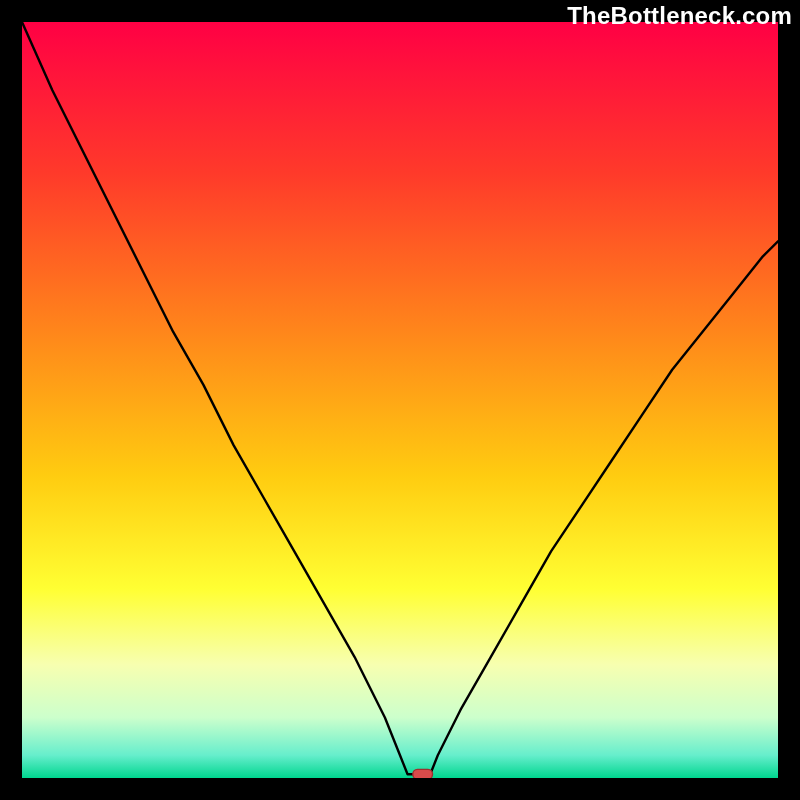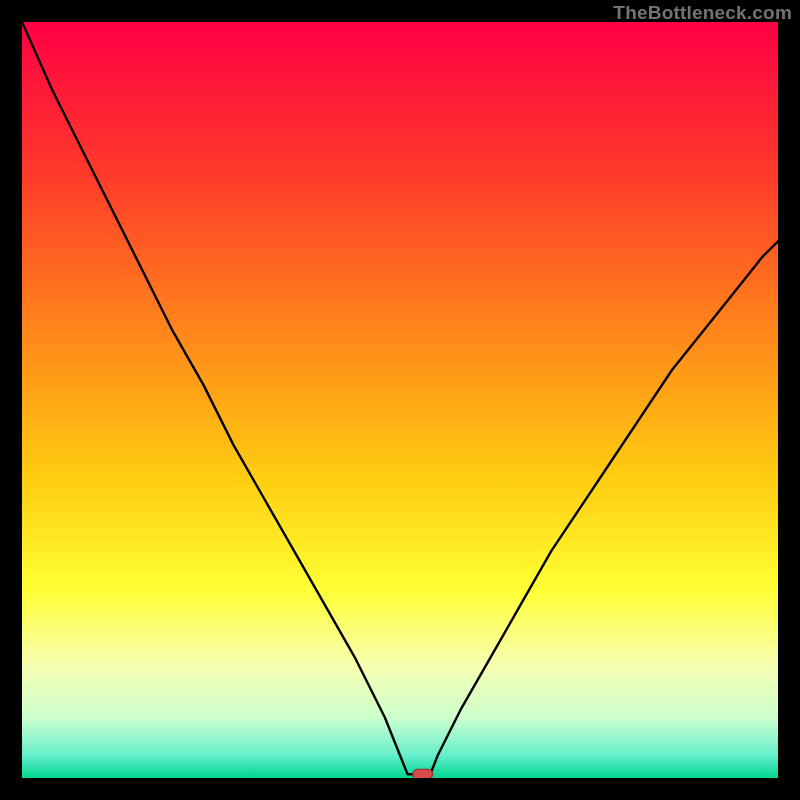--- a/index.html
+++ b/index.html
@@ -14,22 +14,22 @@
   .frame {
     position: relative;
     width: 800px;
     height: 800px;
     background: #000;
   }
   .watermark {
     position: absolute;
     top: 2px;
     right: 8px;
-    color: #737373;
-    font-size: 19px;
+    color: #ffffff;
+    font-size: 24px;
     font-weight: 600;
     letter-spacing: 0.2px;
     z-index: 10;
     user-select: none;
   }
   .plot {
     position: absolute;
     left: 22px;
     top: 22px;
     width: 756px;

